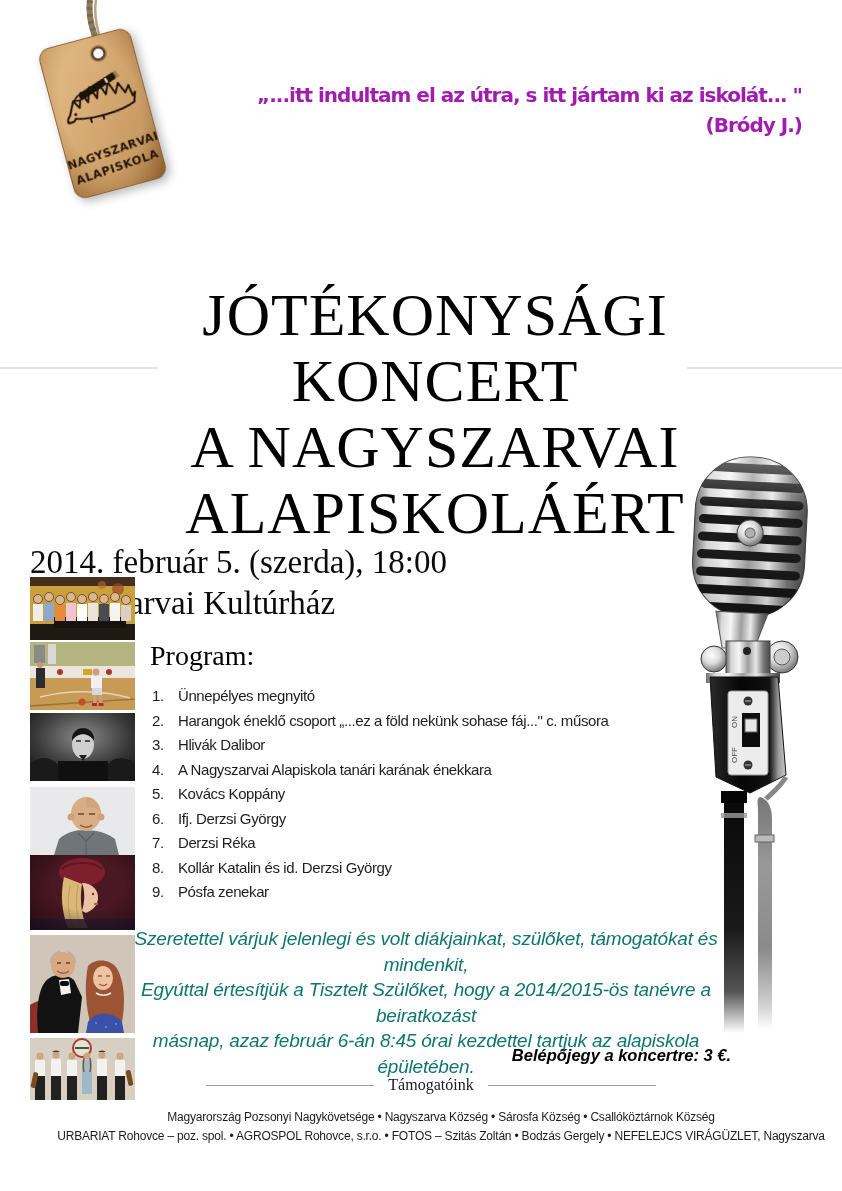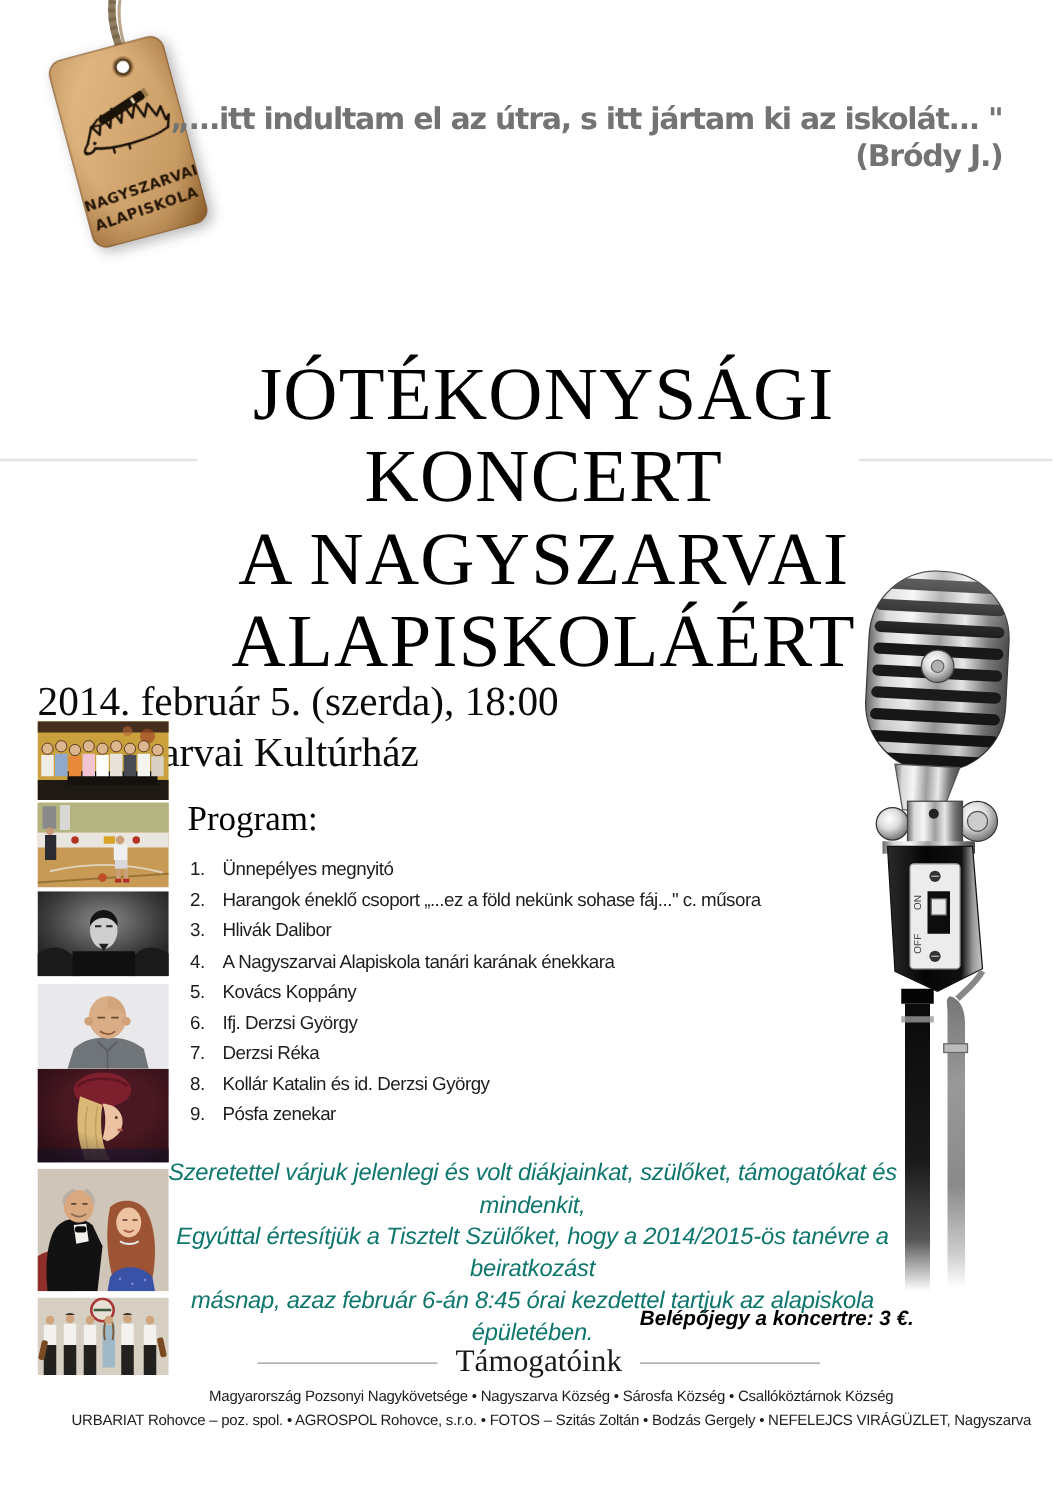--- a/index.html
+++ b/index.html
@@ -15,22 +15,22 @@
   
   .string-wrap{position:absolute;left:82px;top:0;width:40px;height:58px;}
   .tag{
     position:absolute;left:54px;top:35px;width:97px;height:157px;
     transform:rotate(-15deg);filter:drop-shadow(3px 4px 5px rgba(0,0,0,.28));
   }
 
   
   .quote{
     position:absolute;top:80px;right:40px;text-align:right;
-    font-family:"DejaVu Sans",sans-serif;font-weight:bold;color:#737373;
-    font-size:24px;letter-spacing:-1px;line-height:30px;
+    font-family:"DejaVu Sans",sans-serif;font-weight:bold;color:#a21caf;
+    font-size:20px;letter-spacing:-1px;line-height:30px;
   }
 
   
   .title{
     position:absolute;top:234px;left:30px;width:810px;text-align:center;
     font-family:"Liberation Serif","DejaVu Serif",serif;color:#000;
     font-size:60px;line-height:66px;letter-spacing:1px;margin-top:48px;
   }
 
   
@@ -62,21 +62,21 @@
   }
   .ticket{
     position:absolute;left:121px;top:1046px;width:610px;text-align:right;
     font-weight:bold;font-style:italic;font-size:16.5px;color:#000;
   }
 
   
   .sponsors-divider{
     position:absolute;top:1076px;left:206px;width:450px;
     display:flex;align-items:center;gap:14px;
-    font-family:"Liberation Serif",serif;font-size:25px;color:#1a1a1a;
+    font-family:"Liberation Serif",serif;font-size:16px;color:#1a1a1a;
   }
   .sponsors-divider::before,.sponsors-divider::after{
     content:"";flex:1;height:1px;background:#9a9a9a;
   }
   .sponsor-rows{
     position:absolute;top:1108px;left:0;width:842px;text-align:center;
     font-size:12px;letter-spacing:-0.2px;line-height:18.5px;color:#1c1c1c;
   }
   .sponsor-row{white-space:nowrap;padding-left:40px;}
 

